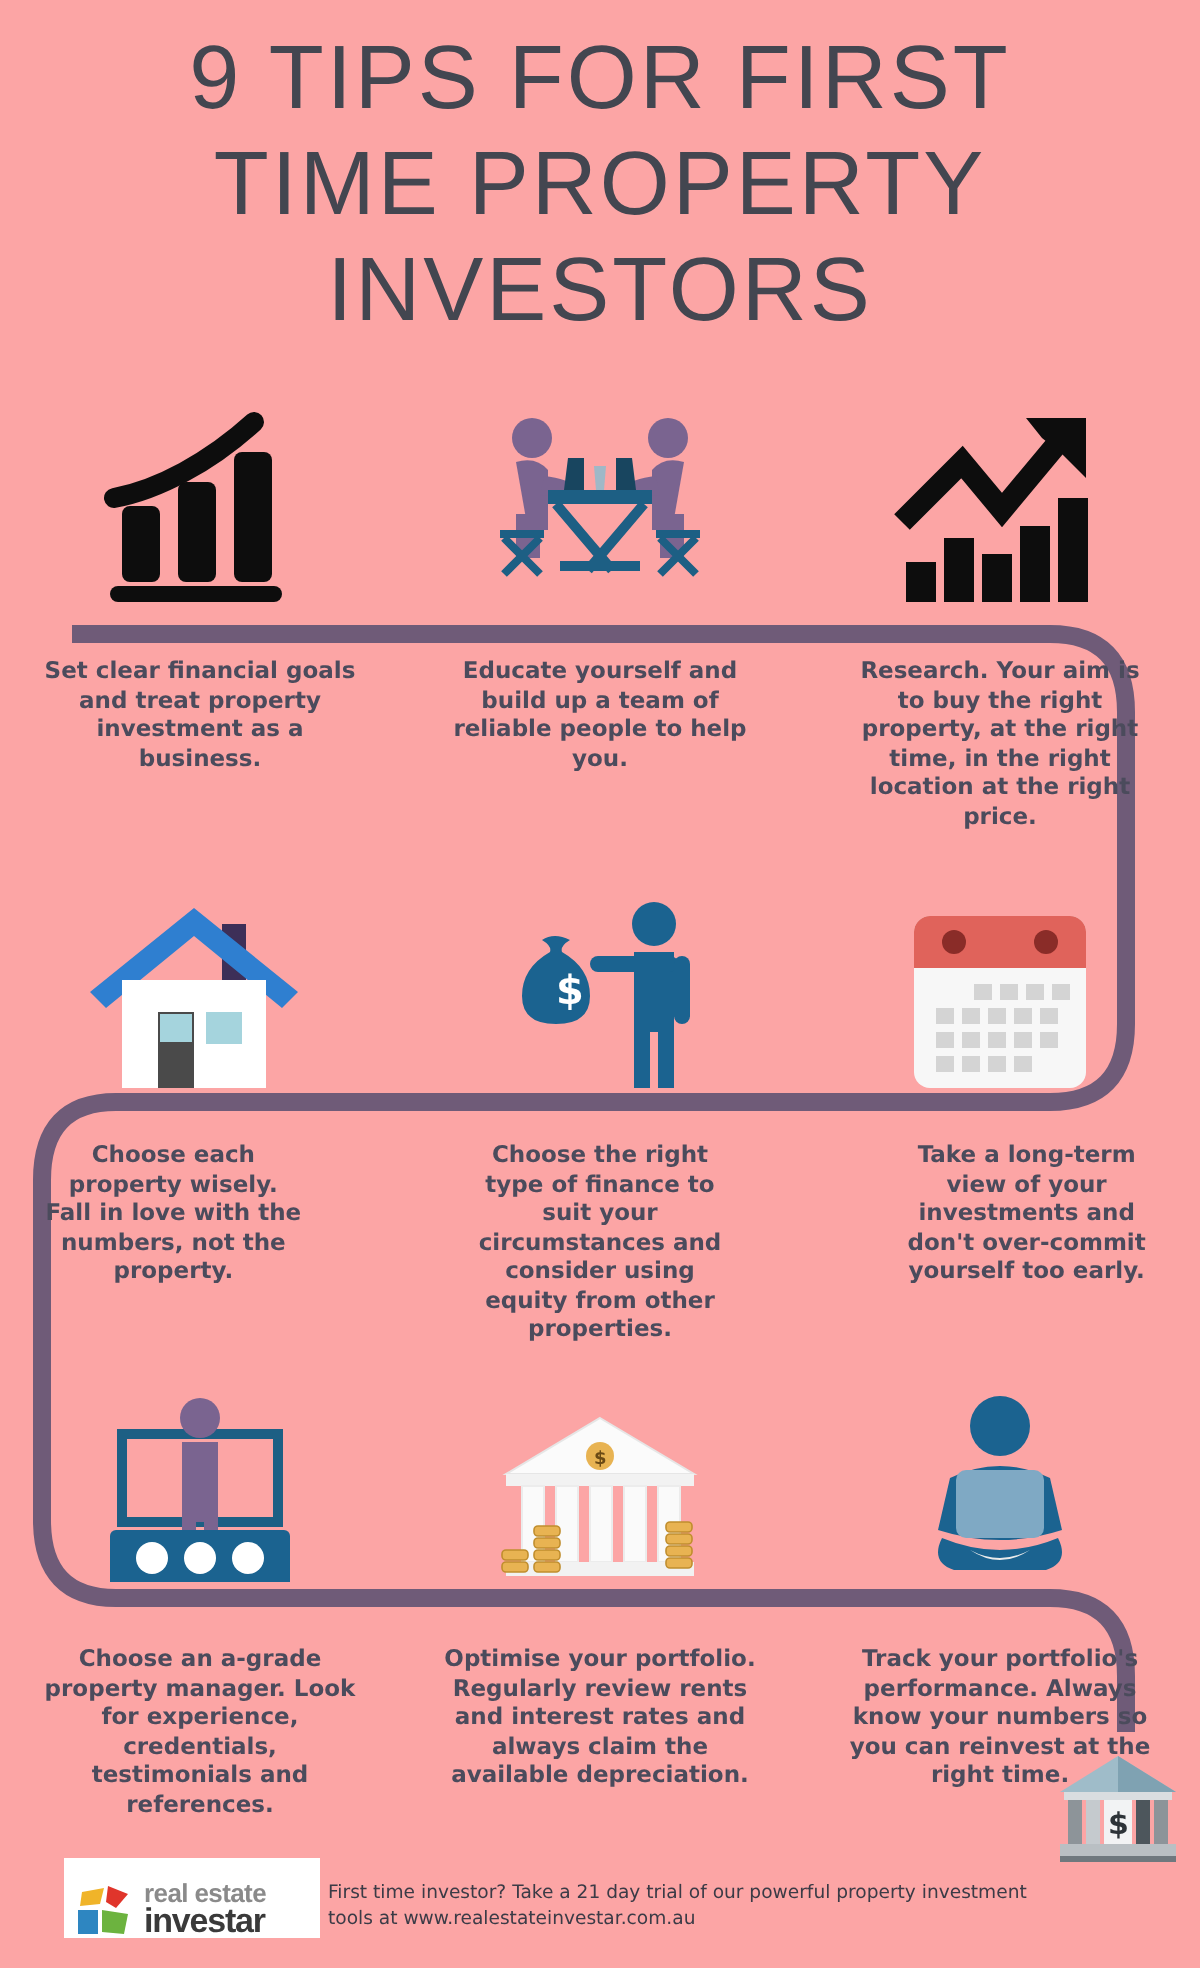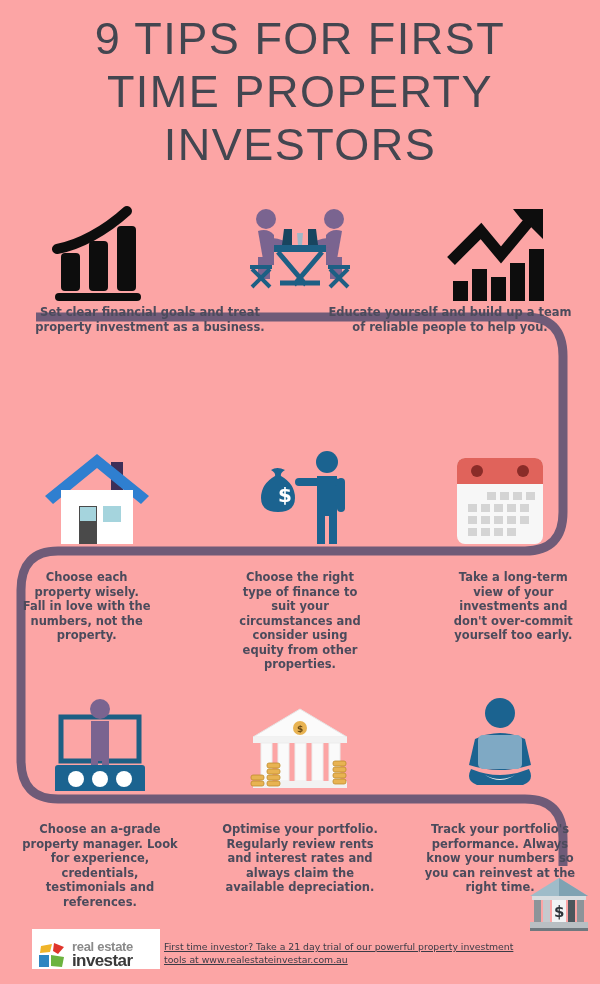--- a/index.html
+++ b/index.html
@@ -56,21 +56,21 @@
     color:#4b4b5c;
     font-family:"DejaVu Sans", sans-serif;
     font-size:11.5px;
     line-height:14.5px;
     font-weight:bold;
     padding:0 22px;
     box-sizing:border-box;
   }
 
   .row1{top:200px;}
-  .row1 .texts{}
+  .row1 .texts{margin-top:23px;}
   .row2{top:443px;}
   .row2 .texts{margin-top:22px;gap:40px;}
   .row3{top:690px;}
   .row3 .texts{margin-top:27px;}
 
   
   .footer{
     position:absolute;
     left:32px;top:929px;
     display:flex;align-items:flex-start;
@@ -98,21 +98,20 @@
     margin-top:-1px;
   }
   .footer-copy{
     color:#3b3b46;
     font-family:"DejaVu Sans", sans-serif;
     font-size:9.3px;
     line-height:12.5px;
     margin-left:4px;
     margin-top:12px;
     max-width:370px;
-    text-decoration:underline;
   }
   .bank-bottom{
     position:absolute;right:10px;top:876px;
   }
 </style>
 </head>
 <body>
 
 <div class="infographic">
 
@@ -179,20 +178,21 @@
           <rect x="84" y="44" width="15" height="52" fill="#0d0d0d"></rect>
           <path d="M6,56 L36,26 L56,50 L86,14" stroke="#0d0d0d" stroke-width="11" fill="none"></path>
           <path d="M68,4 L98,4 L98,34 L86,22 L76,14 z" fill="#0d0d0d"></path>
         </svg>
       </div>
 
     </div>
     <div class="texts">
       <div class="text-cell">Set clear financial goals and treat property investment as a business.</div>
       <div class="text-cell">Educate yourself and build up a team of reliable people to help you.</div>
+      <div class="text-cell">Research. Your aim is to buy the right property, at the right time, in the right location at the right price.</div>
     </div>
   </div>
 
   <div class="row row2">
     <div class="icons">
 
       <div class="icon-cell">
         <svg width="110" height="100" viewBox="0 0 110 100">
           <rect x="66" y="14" width="12" height="30" fill="#3d2f58"></rect>
           <polygon points="52,6 104,48 96,56 52,20 8,56 0,48" fill="#2f7fd0"></polygon>

